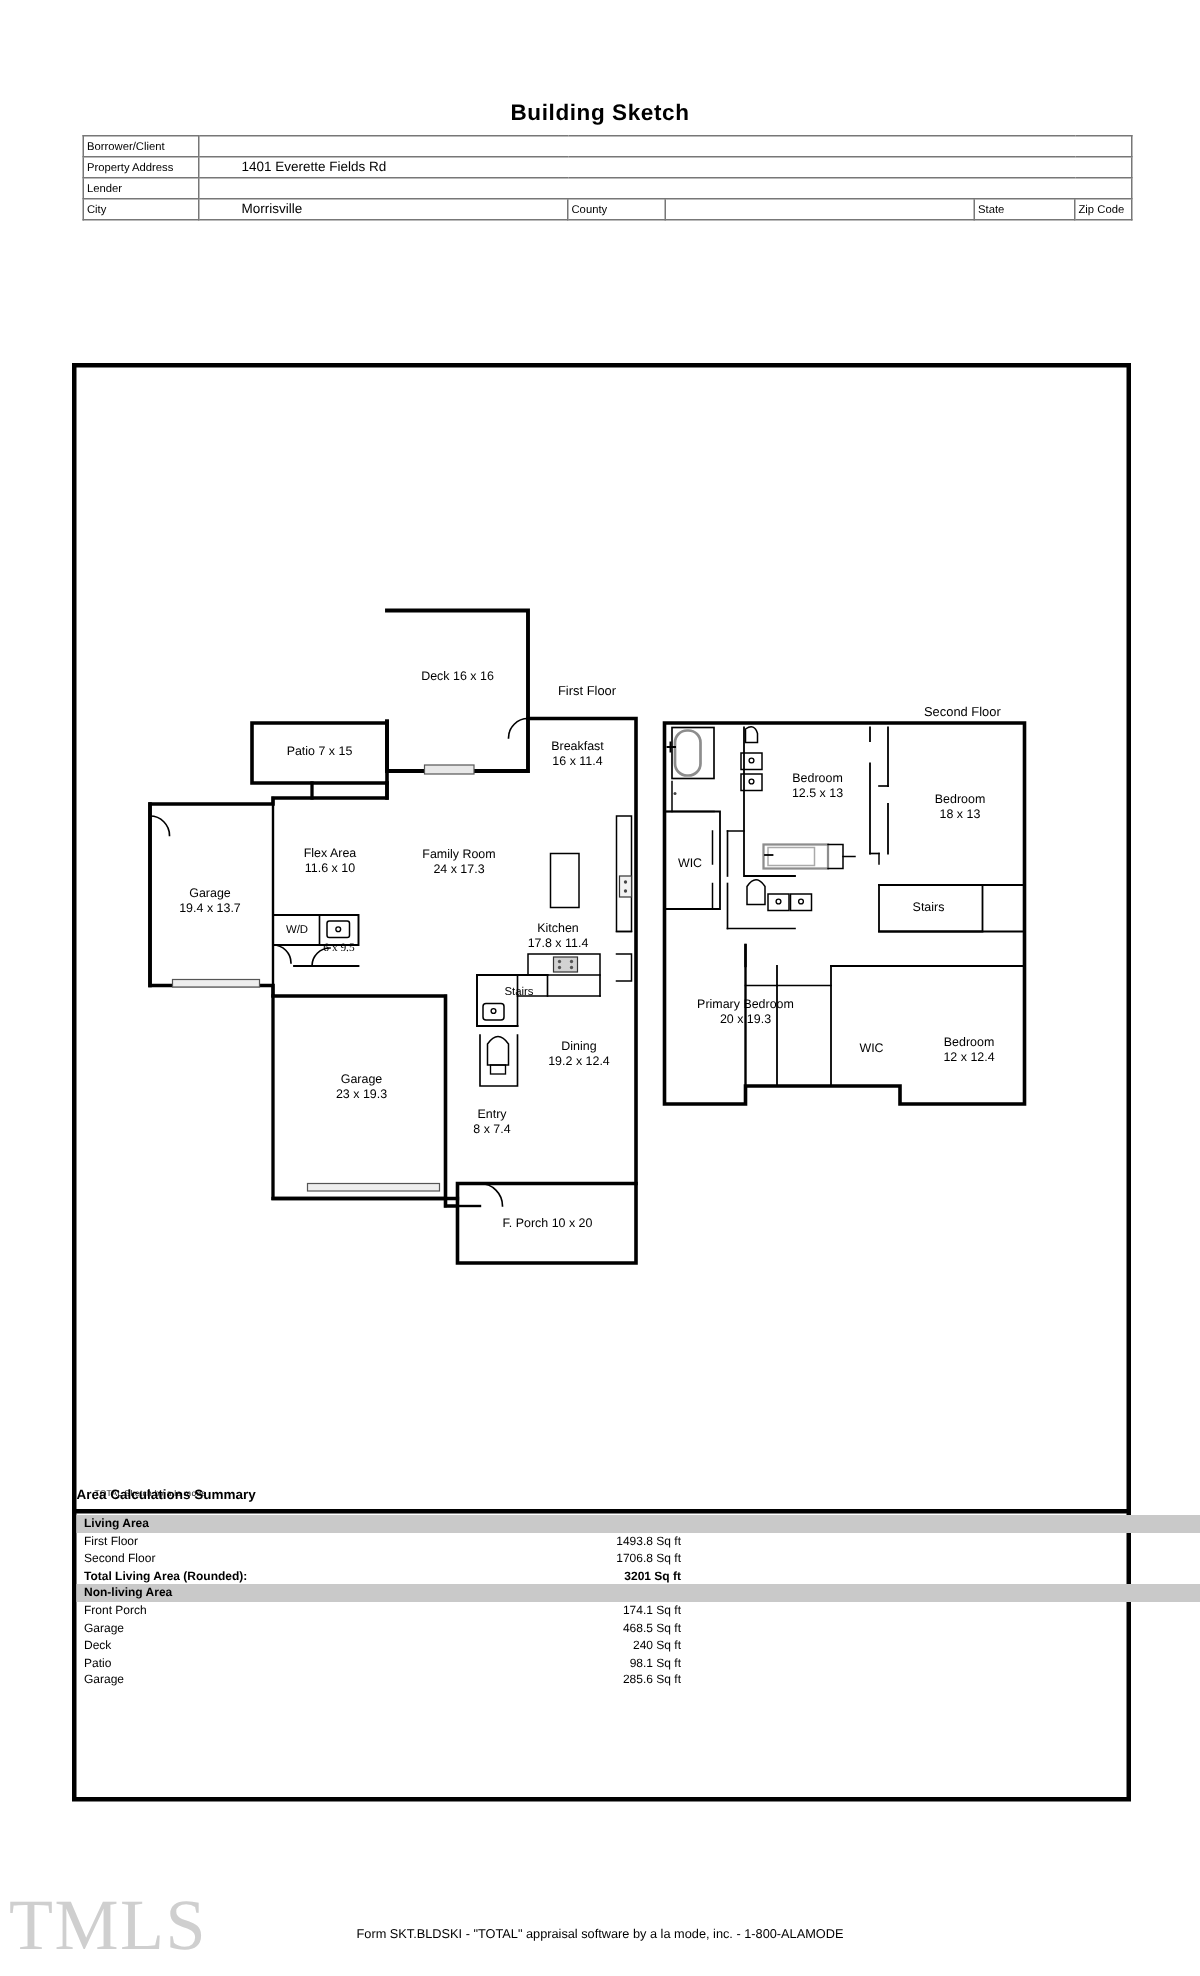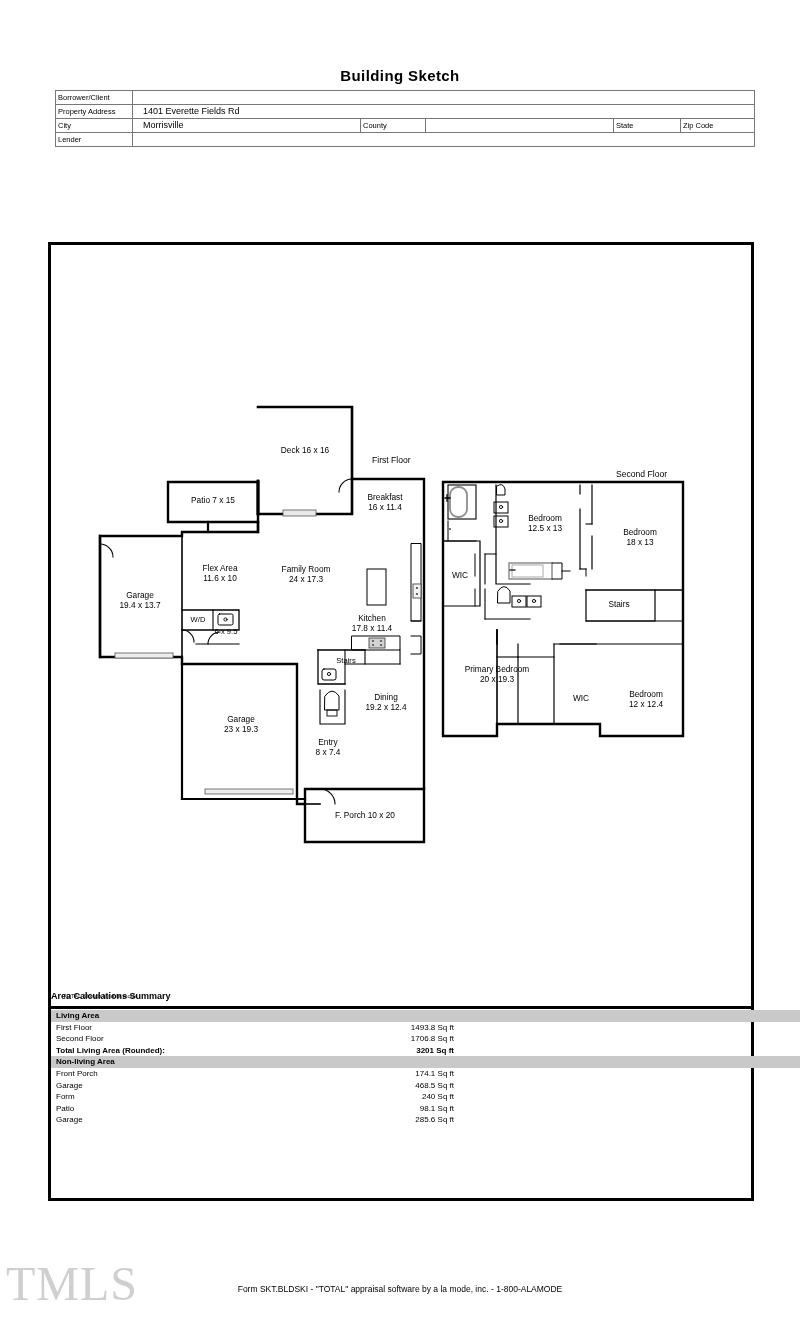--- a/index.html
+++ b/index.html
@@ -9,21 +9,21 @@
 
   
   .doc-title{position:absolute;left:0;top:43px;width:800px;text-align:center;
     font-size:15px;font-weight:bold;letter-spacing:.4px;}
 
   .idtable{position:absolute;left:55px;top:66px;width:700px;border:1px solid #555;
     border-collapse:collapse;}
   .idtable td{border:1px solid #777;height:13px;font-size:8px;padding:0 2px;vertical-align:middle;
     line-height:13px;}
   .idtable .lbl{width:72px;font-size:7.5px;color:#000;}
-  .idtable .val{font-size:9px;padding-left:10px;}
+  .idtable .val{font-size:9px;padding-left:28px;}
   .idtable .midlbl{font-size:7.5px;}
 
   
   .frame{position:absolute;left:48px;top:218px;width:706px;height:959px;
     border:3px solid #000;box-sizing:border-box;background:#fff;}
 
   
   .plan{position:absolute;left:0;top:0;width:800px;height:1317px;pointer-events:none;}
 
   
@@ -62,30 +62,30 @@
     <tbody>
         <tr>
       <td class="lbl">Borrower/Client</td>
       <td class="val" colspan="5"></td>
     </tr>
     <tr>
       <td class="lbl">Property Address</td>
       <td class="val" colspan="5">1401 Everette Fields Rd</td>
     </tr>
     <tr>
+      <td class="lbl">Lender</td>
+      <td class="val" colspan="5"></td>
+    </tr>
+    <tr>
       <td class="lbl">City</td>
       <td class="val" style="width:215px">Morrisville</td>
       <td class="midlbl" style="width:60px">County</td>
       <td class="val" style="width:175px"></td>
       <td class="midlbl" style="width:62px">State</td>
       <td class="midlbl">Zip Code</td>
-    </tr>
-    <tr>
-      <td class="lbl">Lender</td>
-      <td class="val" colspan="5"></td>
     </tr>
   </tbody>
     </table>
 
   <div class="frame"></div>
 
   <svg class="plan" viewBox="0 0 800 1317" xmlns="http://www.w3.org/2000/svg">
     <g fill="none" stroke="#000" stroke-linecap="square">
 
       <path d="M258 383 L352 383 L352 490 L258 490 L258 457" stroke-width="2.6"></path>
@@ -242,21 +242,21 @@
       <span>Flex Area</span><br>
       <span>11.6 x 10</span>
     </div>
 
     <div class="rl" style="left:306px;top:540px;">
       <span>Family Room</span><br>
       <span>24 x 17.3</span>
     </div>
 
     <div class="rl sm" style="left:198px;top:591px;">W/D</div>
-    <div class="rl sm" style="left:226px;top:603px;">6 x 9.5</div>
+    <div class="rl sm" style="left:226px;top:603px;font-family:Liberation Serif, serif;">6 x 9.5</div>
 
     <div class="rl" style="left:372px;top:589px;">
       <span>Kitchen</span><br>
       <span>17.8 x 11.4</span>
     </div>
 
     <div class="rl sm" style="left:346px;top:632px;">Stairs</div>
 
     <div class="rl" style="left:241px;top:690px;">
       <span>Garage</span><br>
@@ -334,21 +334,21 @@
     </div>
     <div class="srow">
       <span class="nm">Front Porch</span>
       <span class="vl">174.1 Sq ft</span>
     </div>
     <div class="srow">
       <span class="nm">Garage</span>
       <span class="vl">468.5 Sq ft</span>
     </div>
     <div class="srow">
-      <span class="nm">Form</span>
+      <span class="nm">Deck</span>
       <span class="vl">240 Sq ft</span>
     </div>
     <div class="srow">
       <span class="nm">Patio</span>
       <span class="vl">98.1 Sq ft</span>
     </div>
     <div class="srow">
       <span class="nm">Garage</span>
       <span class="vl">285.6 Sq ft</span>
     </div>

